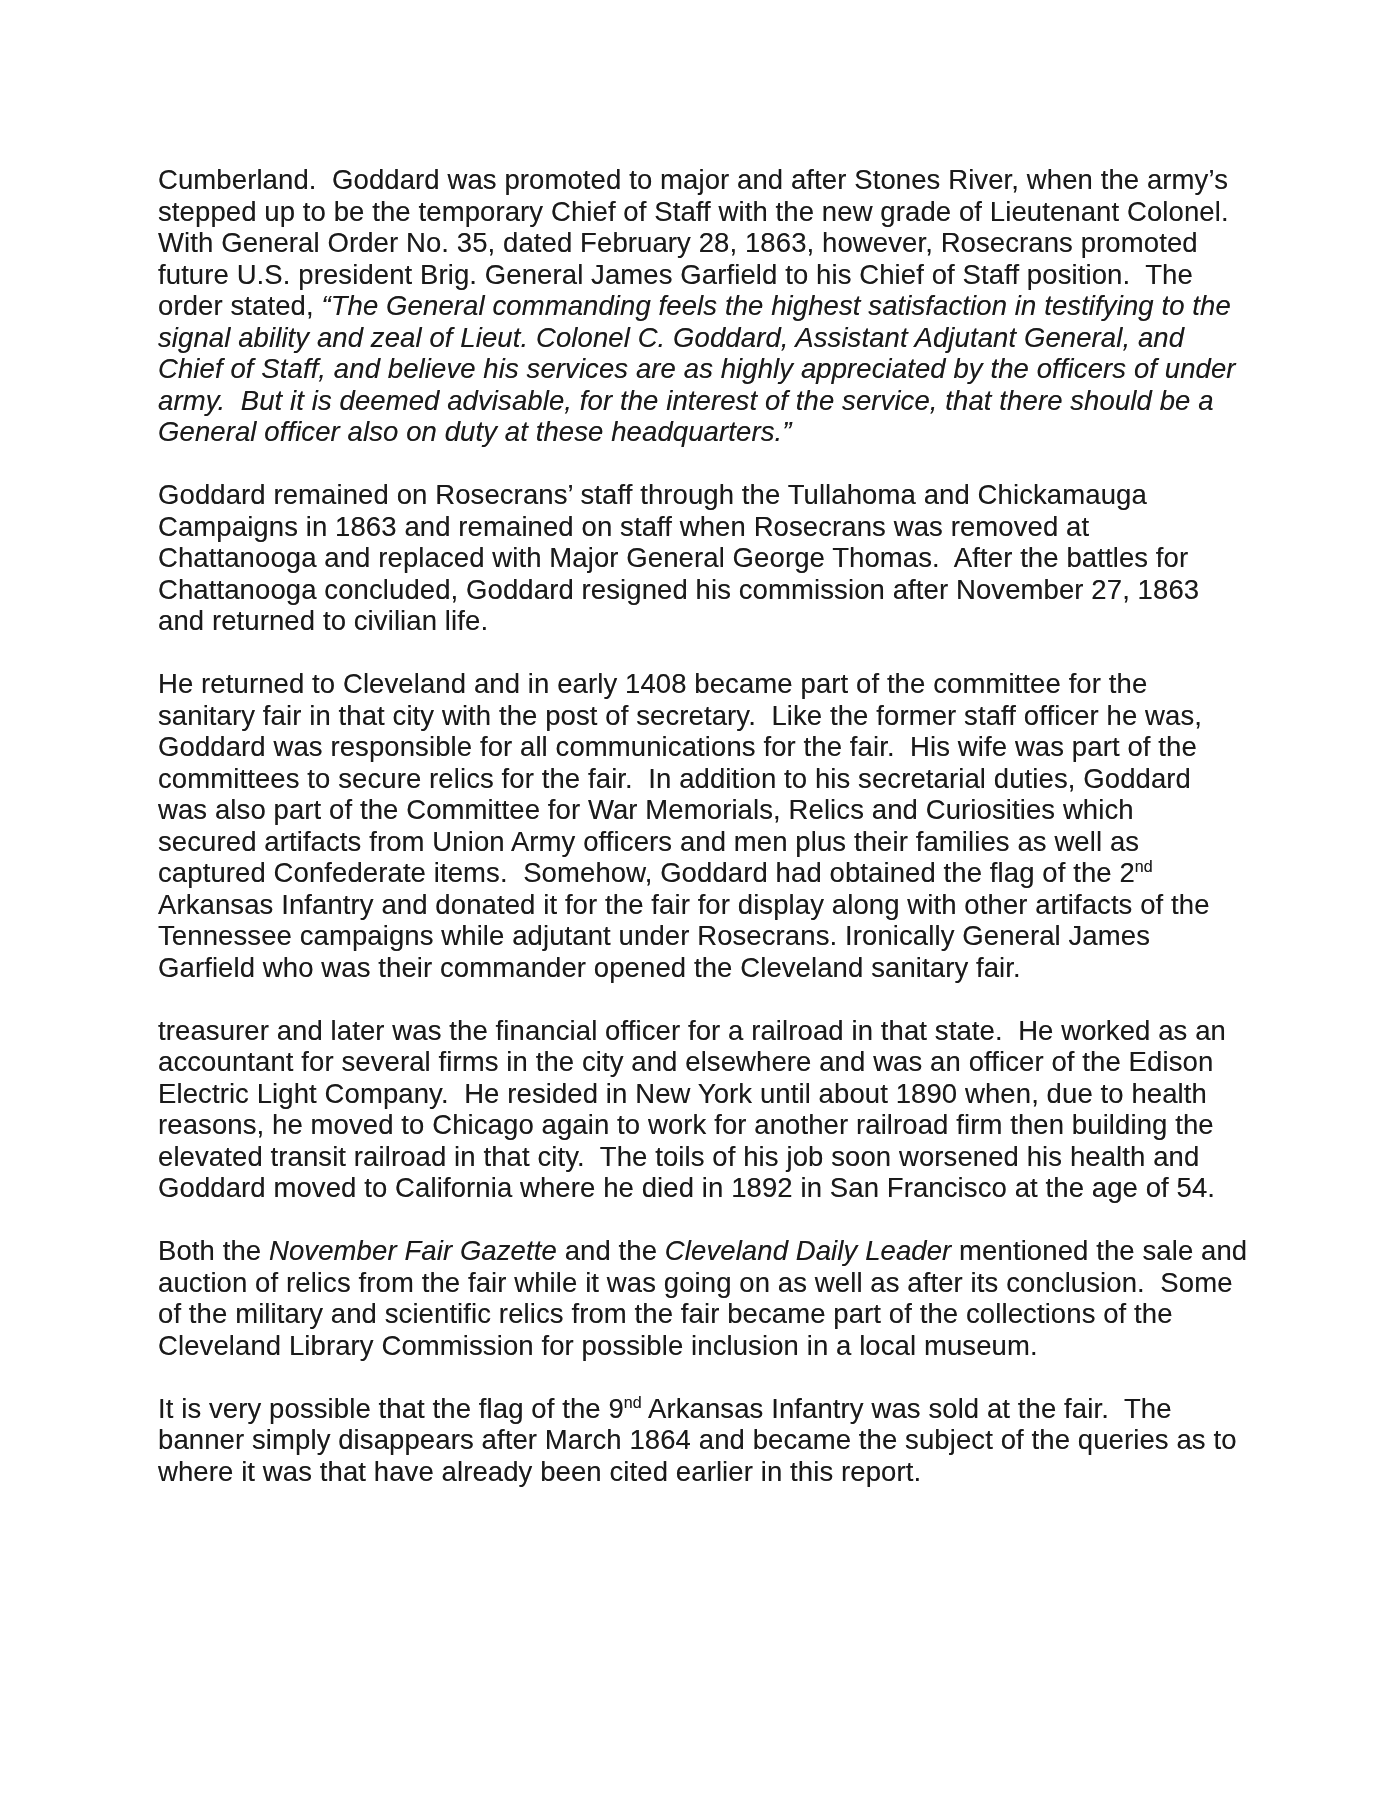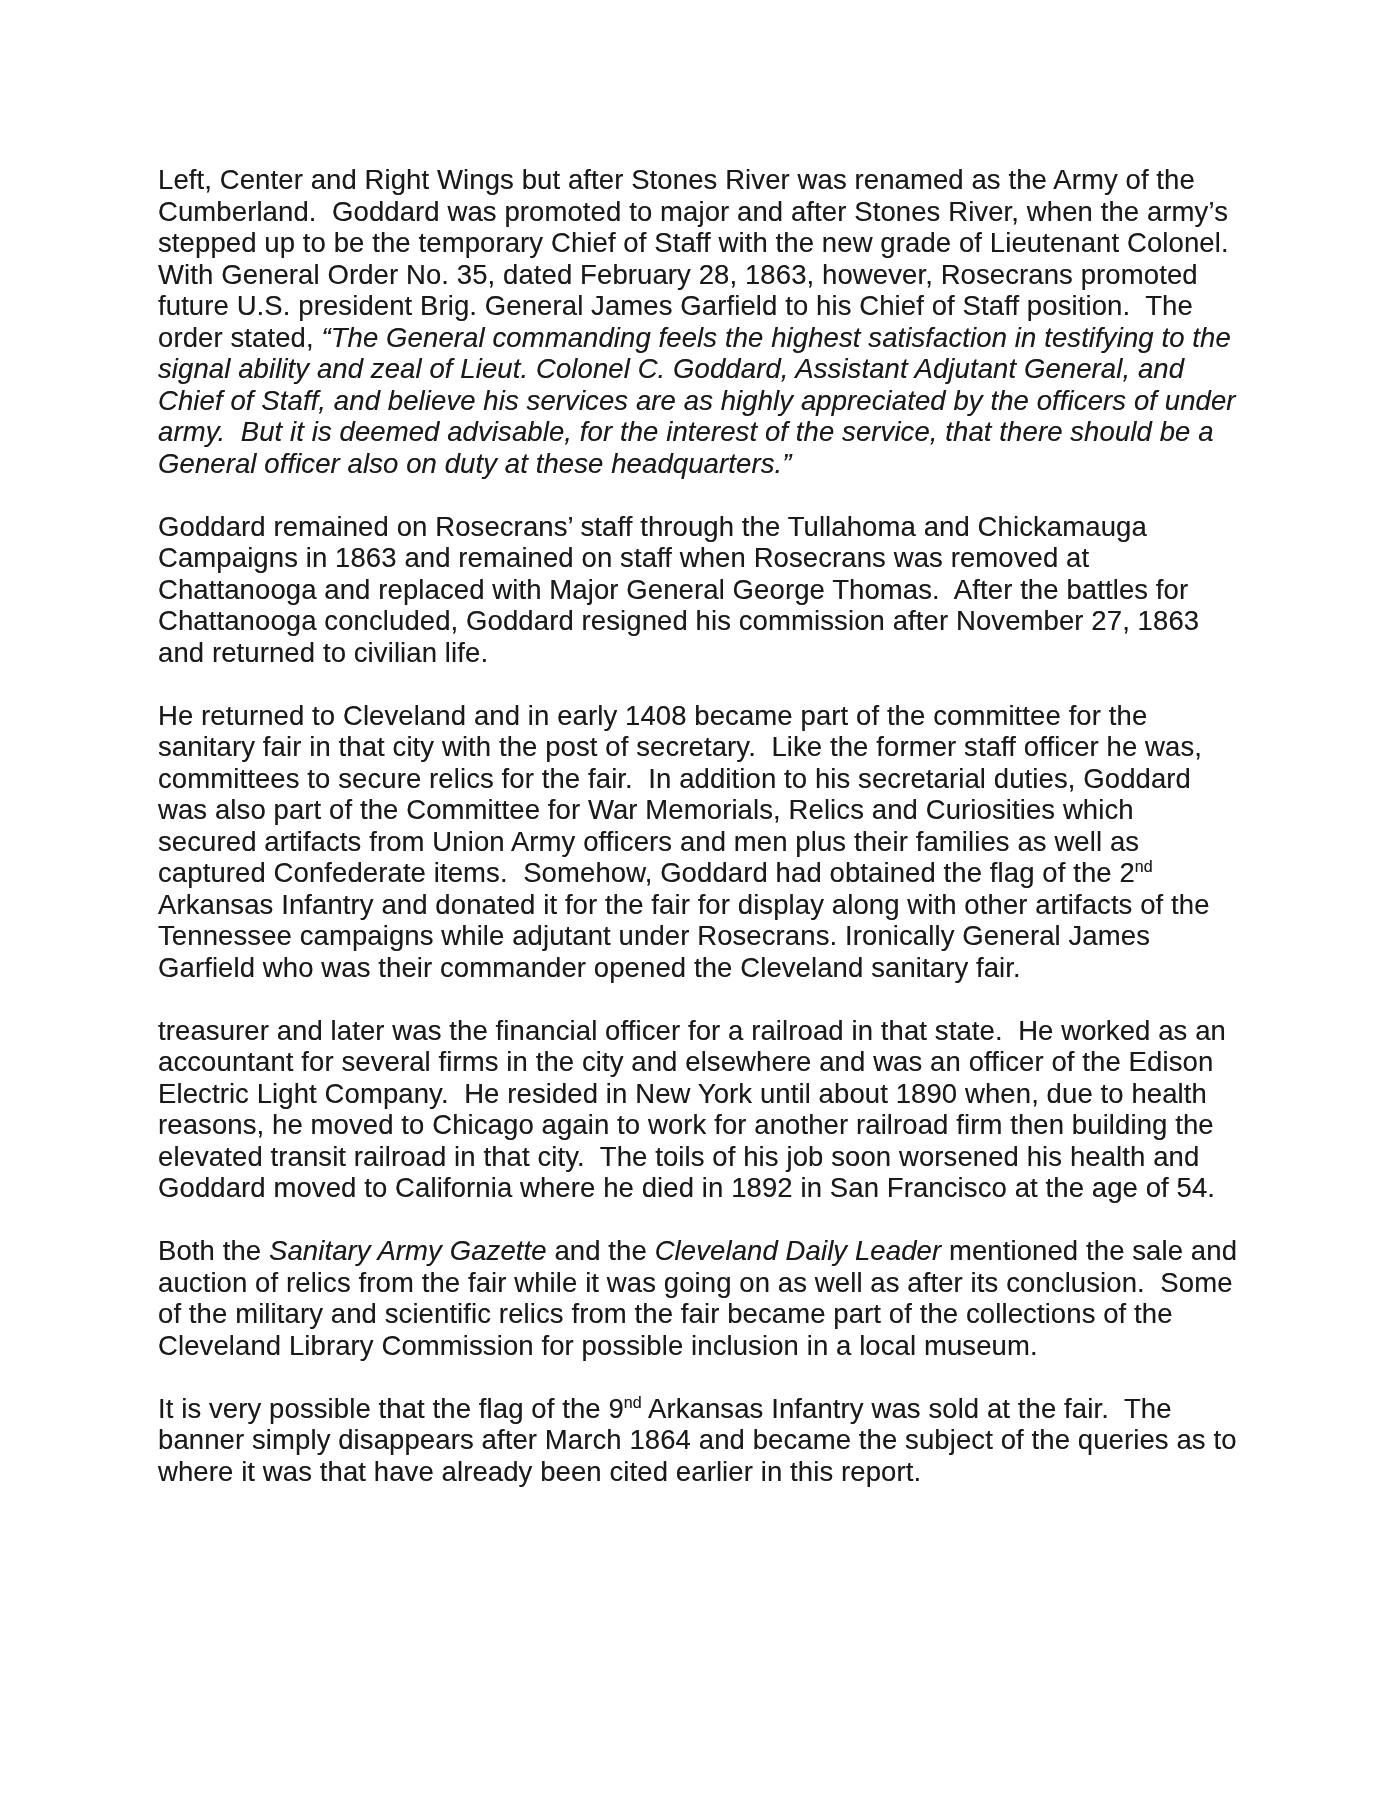--- a/index.html
+++ b/index.html
@@ -47,21 +47,20 @@
     line-height: 0;
   }
 </style>
 </head>
 <body>
 
 <div class="page">
   <div class="text-block">
 
     <div class="para">
-      <div class="ln"><span>Left, Center and Right Wings but after Stones River was renamed as the Army of the</span></div>
       <div class="ln"><span>Cumberland.  Goddard was promoted to major and after Stones River, when the army’s</span></div>
       <div class="ln"><span>stepped up to be the temporary Chief of Staff with the new grade of Lieutenant Colonel.</span></div>
       <div class="ln"><span>With General Order No. 35, dated February 28, 1863, however, Rosecrans promoted</span></div>
       <div class="ln"><span>future U.S. president Brig. General James Garfield to his Chief of Staff position.  The</span></div>
       <div class="ln"><span>order stated, </span><span class="it">“The General commanding feels the highest satisfaction in testifying to the</span></div>
       <div class="ln"><span class="it">signal ability and zeal of Lieut. Colonel C. Goddard, Assistant Adjutant General, and</span></div>
       <div class="ln"><span class="it">Chief of Staff, and believe his services are as highly appreciated by the officers of under</span></div>
       <div class="ln"><span class="it">army.  But it is deemed advisable, for the interest of the service, that there should be a</span></div>
       <div class="ln"><span class="it">General officer also on duty at these headquarters.”</span></div>
     </div>
@@ -70,40 +69,41 @@
       <div class="ln"><span>Goddard remained on Rosecrans’ staff through the Tullahoma and Chickamauga</span></div>
       <div class="ln"><span>Campaigns in 1863 and remained on staff when Rosecrans was removed at</span></div>
       <div class="ln"><span>Chattanooga and replaced with Major General George Thomas.  After the battles for</span></div>
       <div class="ln"><span>Chattanooga concluded, Goddard resigned his commission after November 27, 1863</span></div>
       <div class="ln"><span>and returned to civilian life.</span></div>
     </div>
 
     <div class="para">
       <div class="ln"><span>He returned to Cleveland and in early 1408 became part of the committee for the</span></div>
       <div class="ln"><span>sanitary fair in that city with the post of secretary.  Like the former staff officer he was,</span></div>
+      <div class="ln"><span>Goddard was responsible for all communications for the fair.  His wife was part of the</span></div>
       <div class="ln"><span>committees to secure relics for the fair.  In addition to his secretarial duties, Goddard</span></div>
       <div class="ln"><span>was also part of the Committee for War Memorials, Relics and Curiosities which</span></div>
       <div class="ln"><span>secured artifacts from Union Army officers and men plus their families as well as</span></div>
       <div class="ln"><span>captured Confederate items.  Somehow, Goddard had obtained the flag of the 2</span><span class="sp">nd</span></div>
       <div class="ln"><span>Arkansas Infantry and donated it for the fair for display along with other artifacts of the</span></div>
       <div class="ln"><span>Tennessee campaigns while adjutant under Rosecrans. Ironically General James</span></div>
       <div class="ln"><span>Garfield who was their commander opened the Cleveland sanitary fair.</span></div>
     </div>
 
     <div class="para">
       <div class="ln"><span>treasurer and later was the financial officer for a railroad in that state.  He worked as an</span></div>
       <div class="ln"><span>accountant for several firms in the city and elsewhere and was an officer of the Edison</span></div>
       <div class="ln"><span>Electric Light Company.  He resided in New York until about 1890 when, due to health</span></div>
       <div class="ln"><span>reasons, he moved to Chicago again to work for another railroad firm then building the</span></div>
       <div class="ln"><span>elevated transit railroad in that city.  The toils of his job soon worsened his health and</span></div>
       <div class="ln"><span>Goddard moved to California where he died in 1892 in San Francisco at the age of 54.</span></div>
     </div>
 
     <div class="para">
-      <div class="ln"><span>Both the </span><span class="it">Sanitary Army Gazette</span><span> and the </span><span class="it">Cleveland Daily Leader</span><span> mentioned the sale and</span></div>
+      <div class="ln"><span>Both the </span><span class="it">November Fair Gazette</span><span> and the </span><span class="it">Cleveland Daily Leader</span><span> mentioned the sale and</span></div>
       <div class="ln"><span>auction of relics from the fair while it was going on as well as after its conclusion.  Some</span></div>
       <div class="ln"><span>of the military and scientific relics from the fair became part of the collections of the</span></div>
       <div class="ln"><span>Cleveland Library Commission for possible inclusion in a local museum.</span></div>
     </div>
 
     <div class="para">
       <div class="ln"><span>It is very possible that the flag of the 9</span><span class="sp">nd</span><span> Arkansas Infantry was sold at the fair.  The</span></div>
       <div class="ln"><span>banner simply disappears after March 1864 and became the subject of the queries as to</span></div>
       <div class="ln"><span>where it was that have already been cited earlier in this report.</span></div>
     </div>

